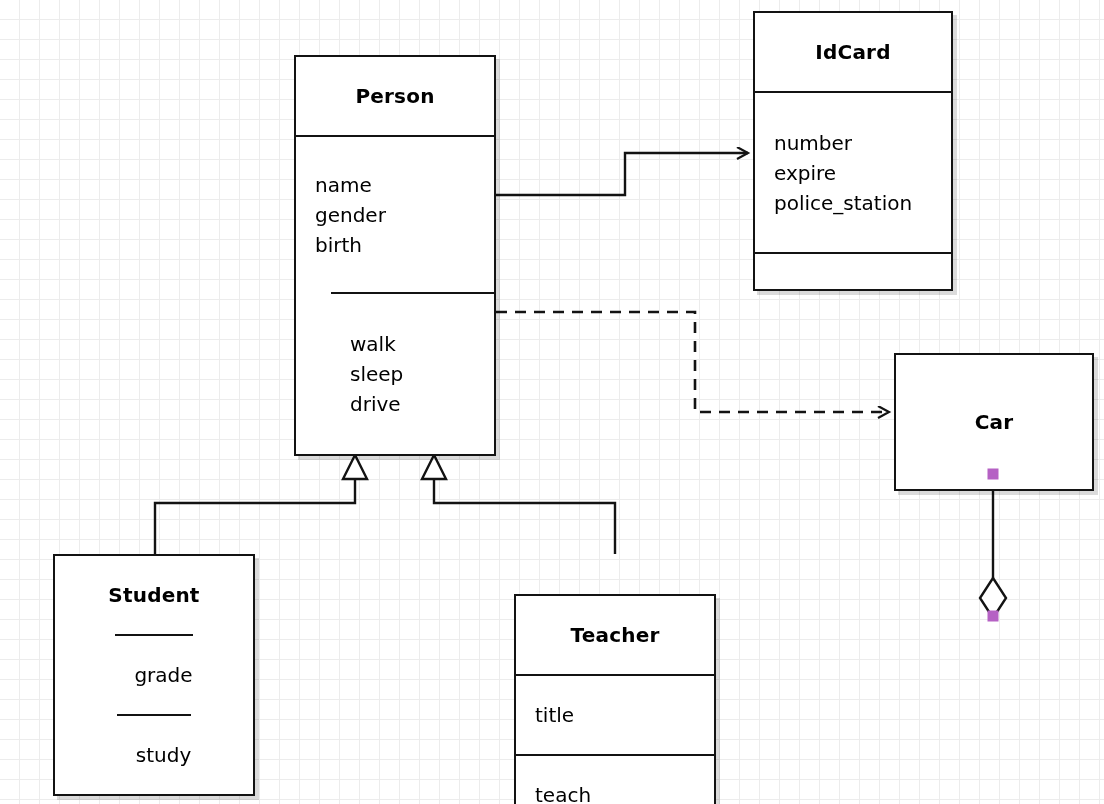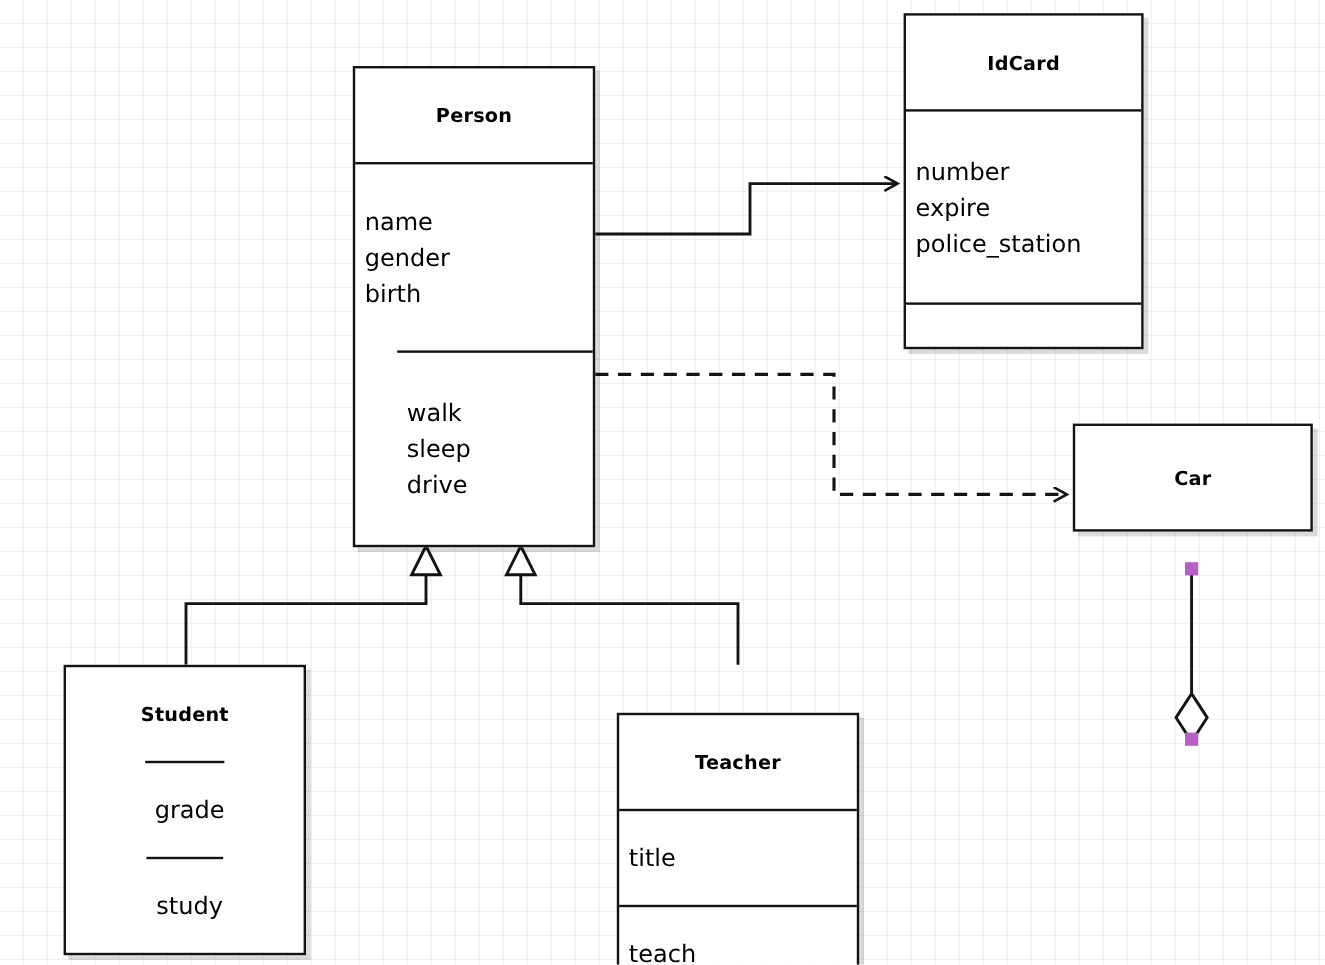--- a/index.html
+++ b/index.html
@@ -46,29 +46,29 @@
     overflow: hidden;
   }
   .compartment + .compartment {
     border-top: 2px solid #131313;
   }
   .class-title {
     display: flex;
     align-items: center;
     justify-content: center;
     font-weight: bold;
-    font-size: 16px;
+    font-size: 20px;
     color: #000000;
     letter-spacing: 0.2px;
   }
   .members {
     display: flex;
     flex-direction: column;
     justify-content: center;
-    padding-left: 8px;
+    padding-left: 19px;
   }
   .member {
     font-size: 20px;
     line-height: 30px;
     color: #000000;
     white-space: nowrap;
   }
   .handle {
     position: absolute;
     width: 11px;
@@ -155,21 +155,21 @@
   <div class="uml-class" style="left:514px; top:554px; width:202px; height:242px;margin-top:40px;">
     <div class="compartment class-title" style="height:78px; flex:0 0 78px;">Teacher</div>
     <div class="compartment members" style="height:80px; flex:0 0 80px;">
       <div class="member">title</div>
     </div>
     <div class="compartment members" style="flex:1 1 auto;">
       <div class="member">teach</div>
     </div>
   </div>
 
-  <div class="uml-class" style="left:894px; top:353px; width:200px; height:90px;">
+  <div class="uml-class" style="left:894px; top:353px; width:200px; height:138px;">
     <div class="compartment class-title" style="flex:1 1 auto;">Car</div>
   </div>
 
 
   <div class="handle" style="left:993px; top:474px;"></div>
   <div class="handle" style="left:993px; top:616px;"></div>
 
 </div>
 
 </body></html>

